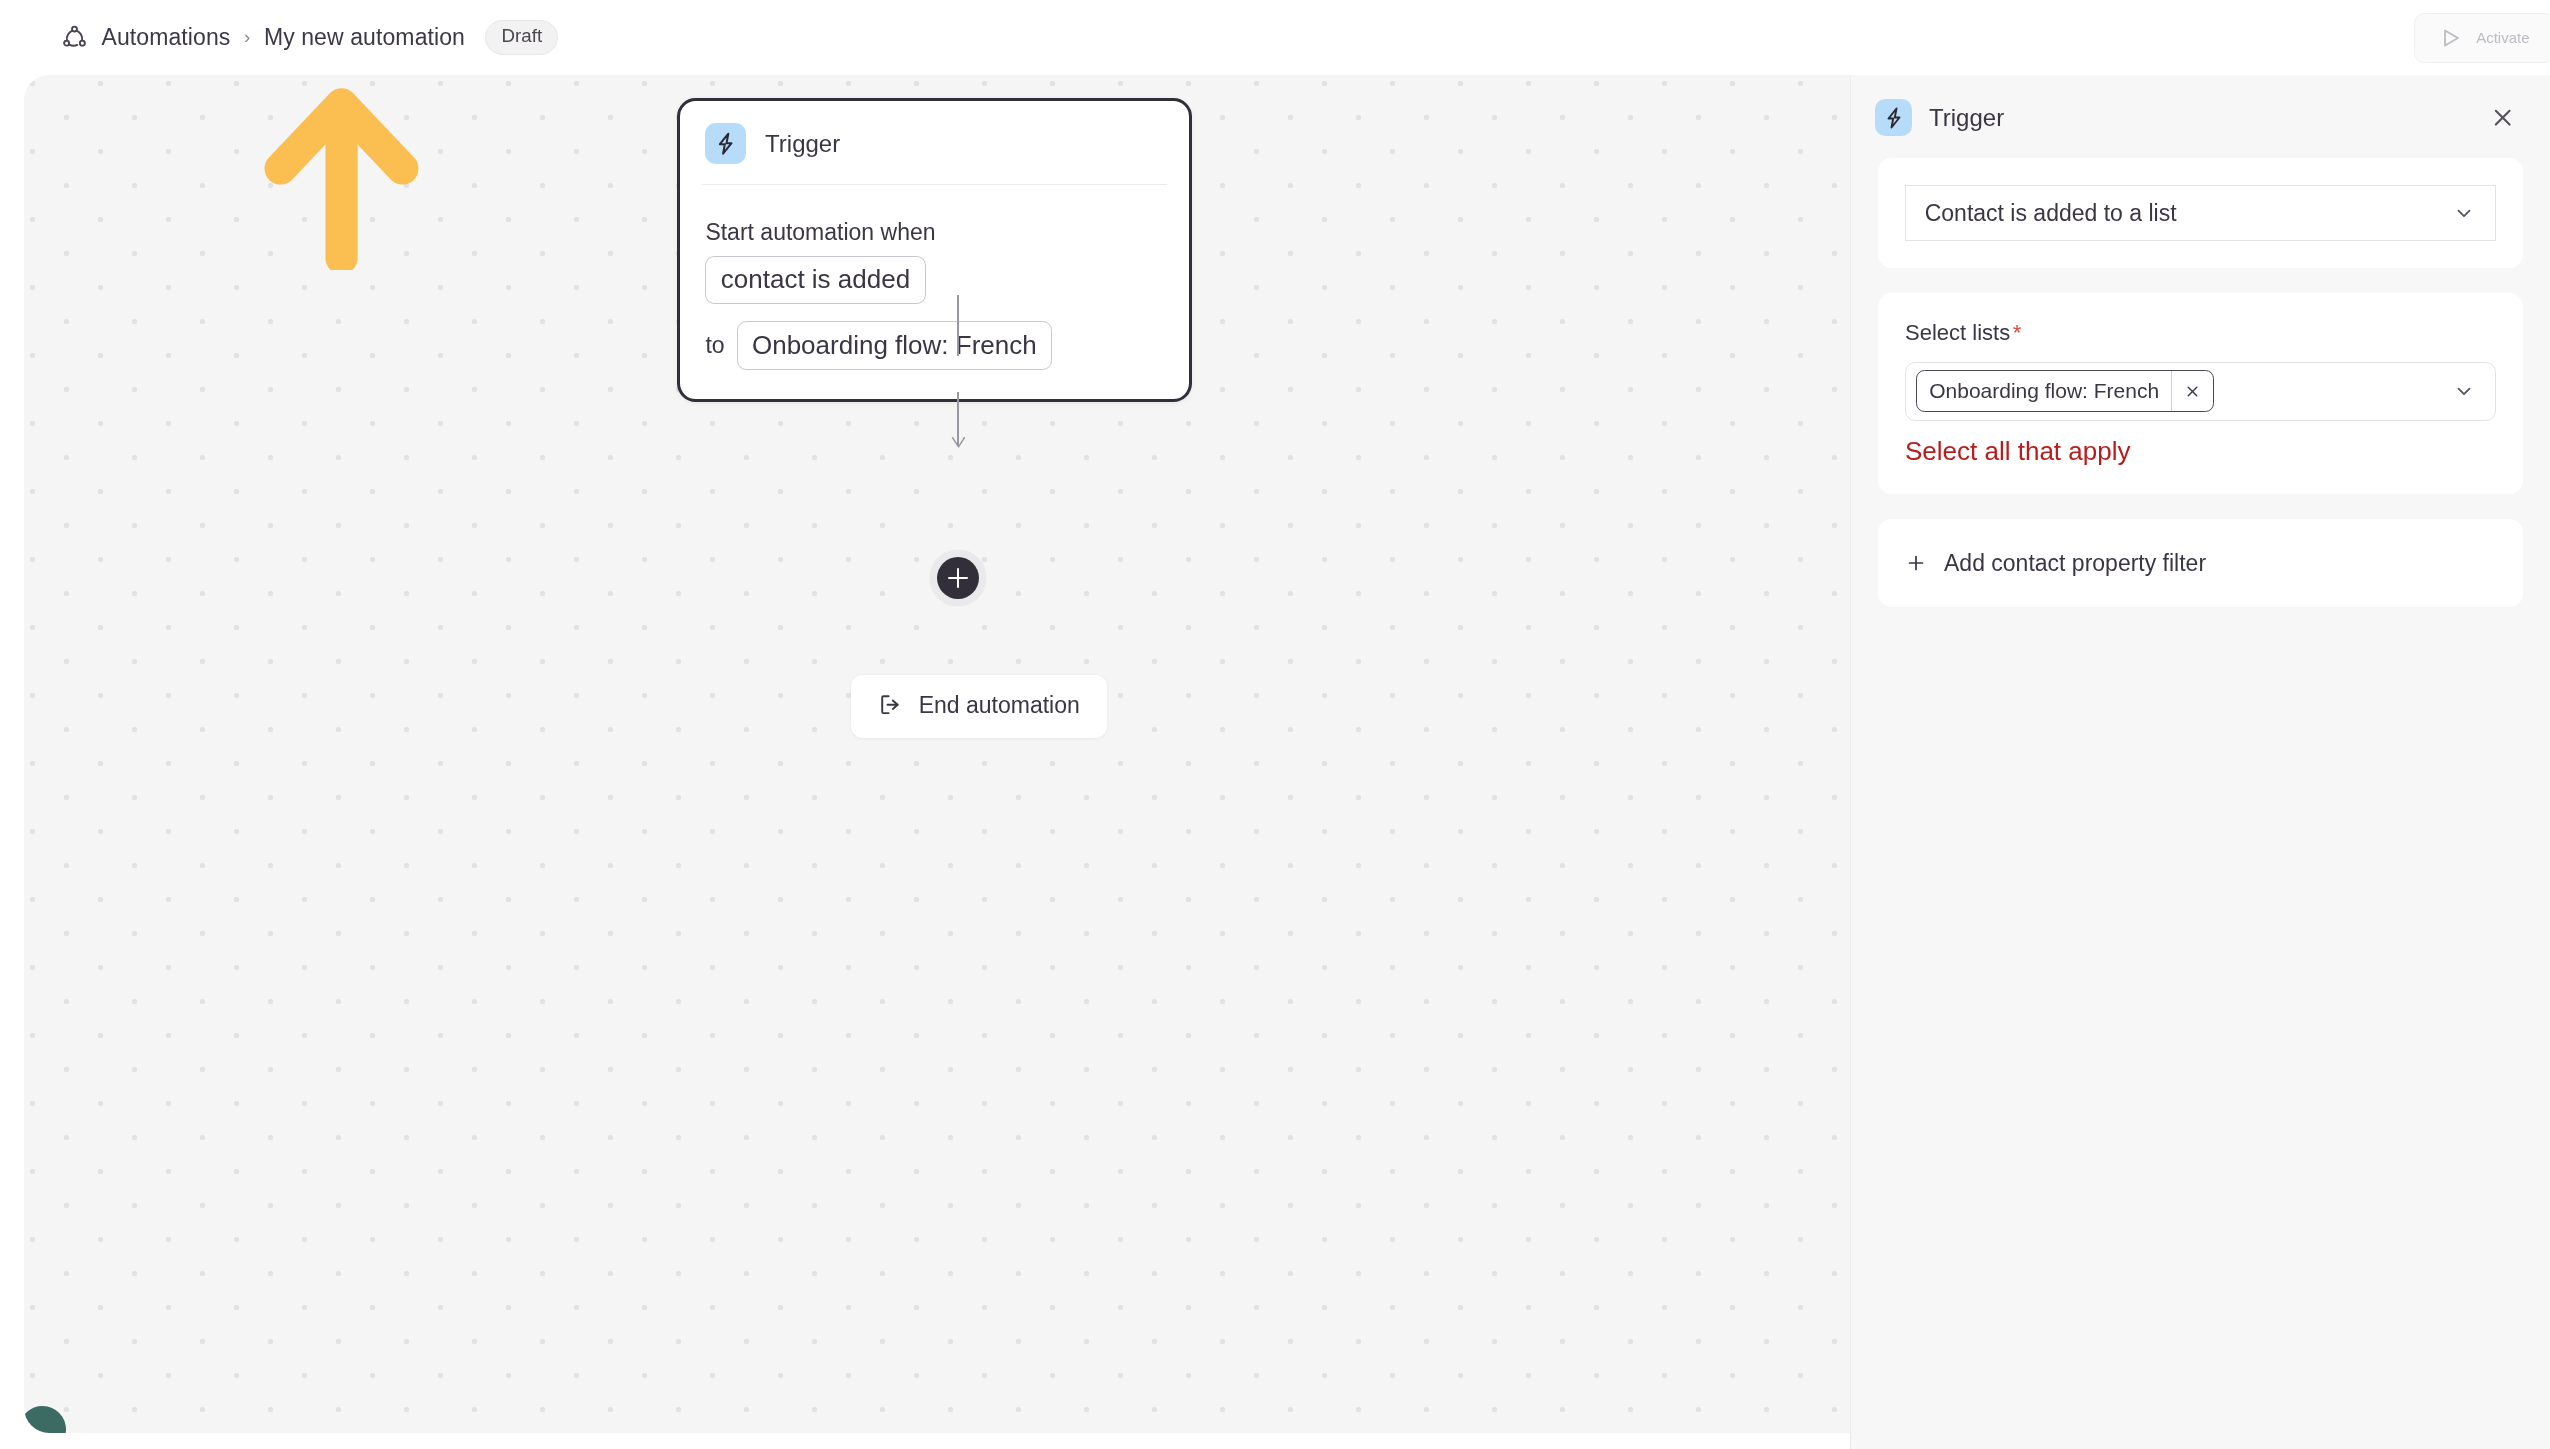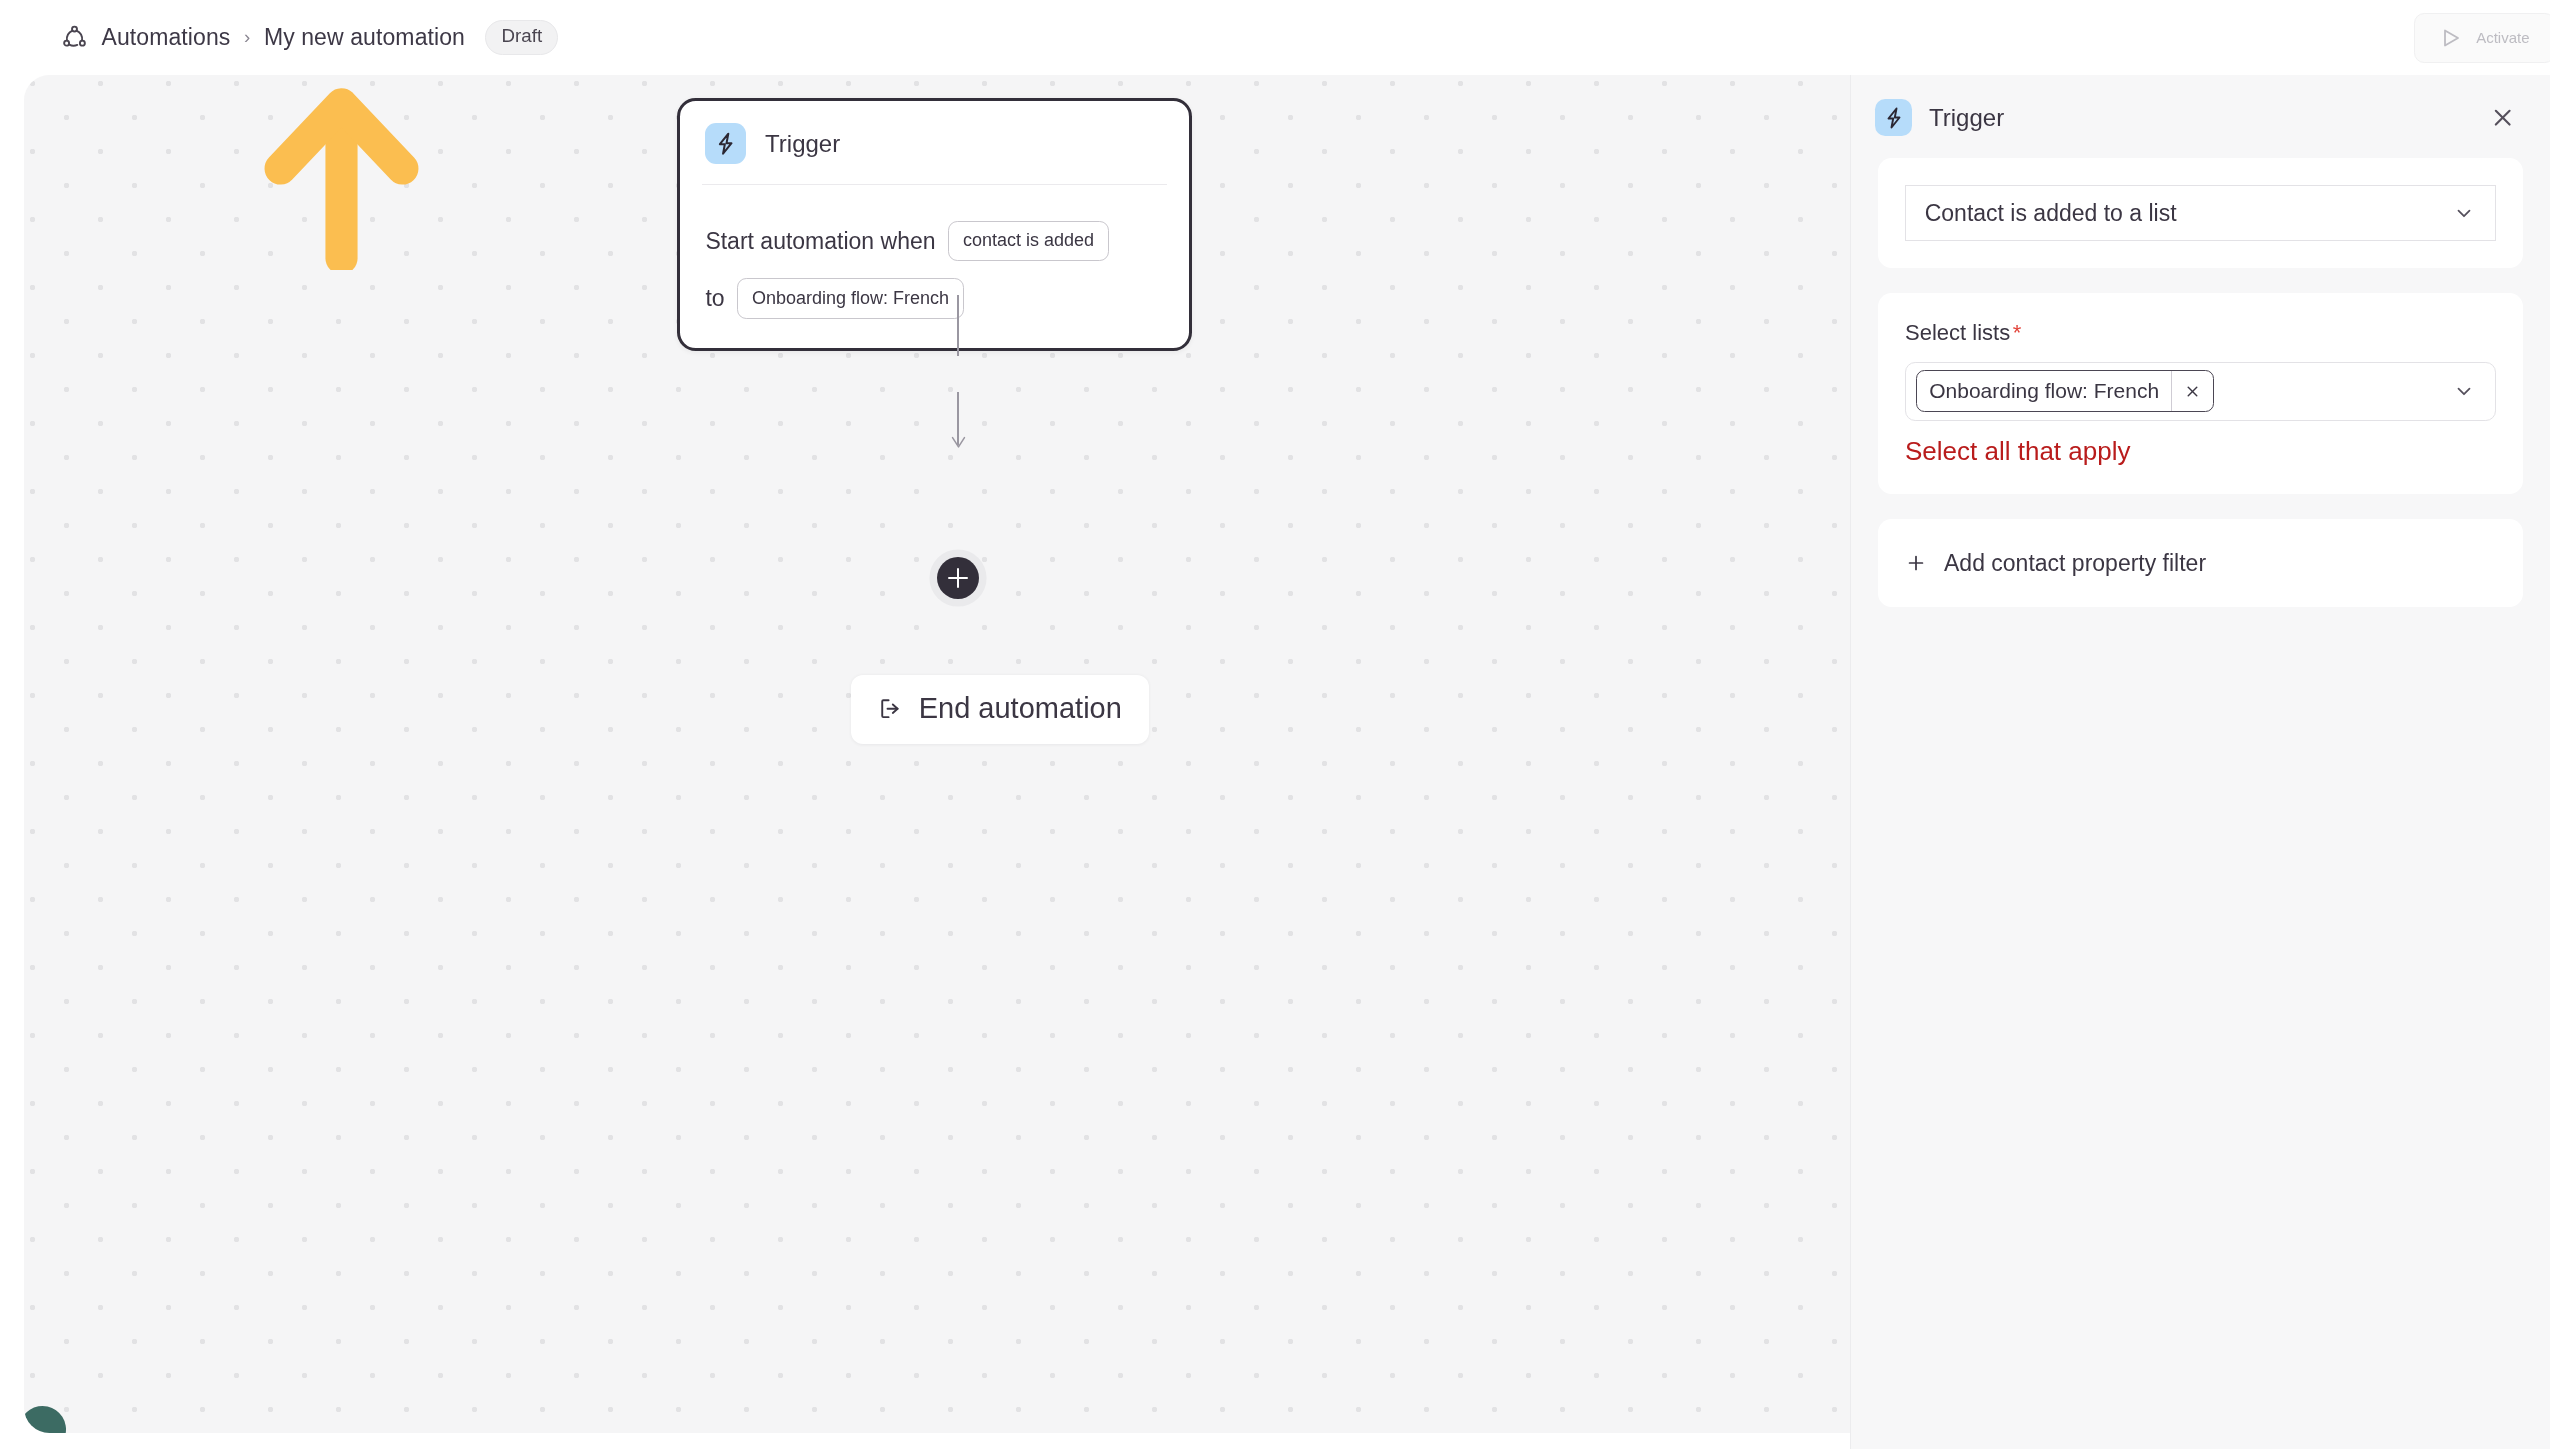--- a/index.html
+++ b/index.html
@@ -183,21 +183,21 @@
     line-height: 1;
   }
 
   .token {
     display: inline-flex;
     align-items: center;
     border: 0.8px solid #c9c7cd;
     border-radius: 9.3px;
     background: #ffffff;
     padding: 9.3px 14.4px 11px;
-    font-size: 18px;
+    font-size: 26px;
     color: #3b3643;
     line-height: 1;
     cursor: pointer;
   }
 
   .conn-line-top {
     position: absolute;
     left: 933px; top: 220px;
     width: 1.7px; height: 61px;
     background: #9a97a1;
@@ -233,27 +233,26 @@
   .add-btn .plus-v {
     position: absolute;
     width: 2.5px; height: 20.3px; background: #ffffff; border-radius: 1.7px;
   }
 
   .end-node {
     position: absolute;
     left: 827px;
     top: 600px;
     display: flex;
-    align-items: center;
     gap: 15.3px;
     background: #ffffff;
     border-radius: 12px;
     padding: 17px 27px 18.7px;
     box-shadow: 0 0.8px 3.4px rgba(20,18,26,0.06);
-    font-size: 29px;
+    font-size: 23px;
     color: #3b3643;
     cursor: pointer;
   }
   .end-icon { width: 25.4px; height: 25.4px; display:flex; align-items:center; justify-content:center; flex:none; }
 
   
   .corner-blob {
     position: absolute;
     left: -5.1px;
     bottom: -20.3px;

